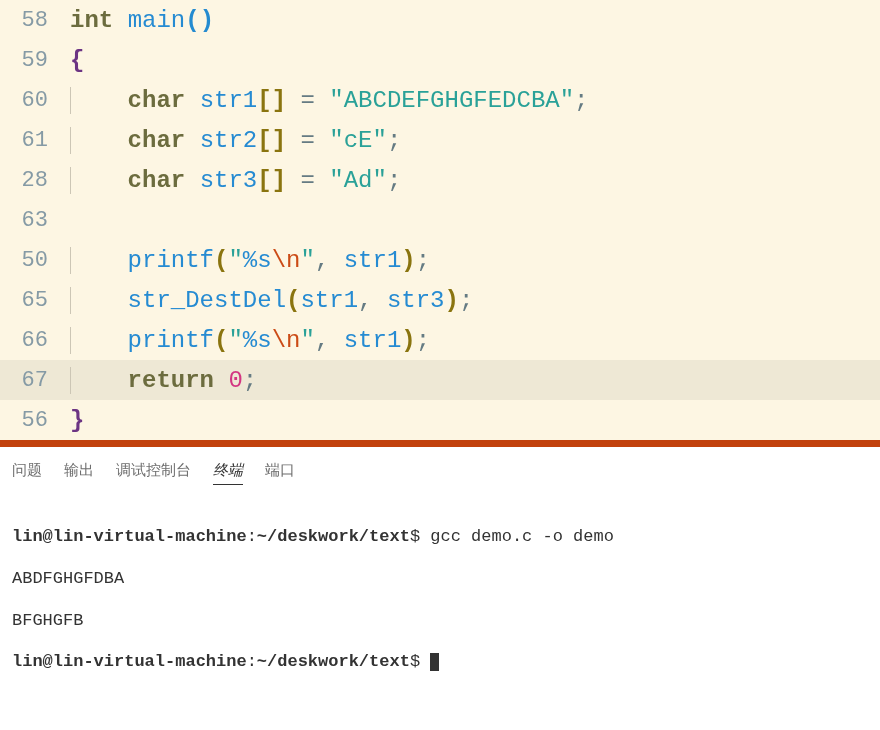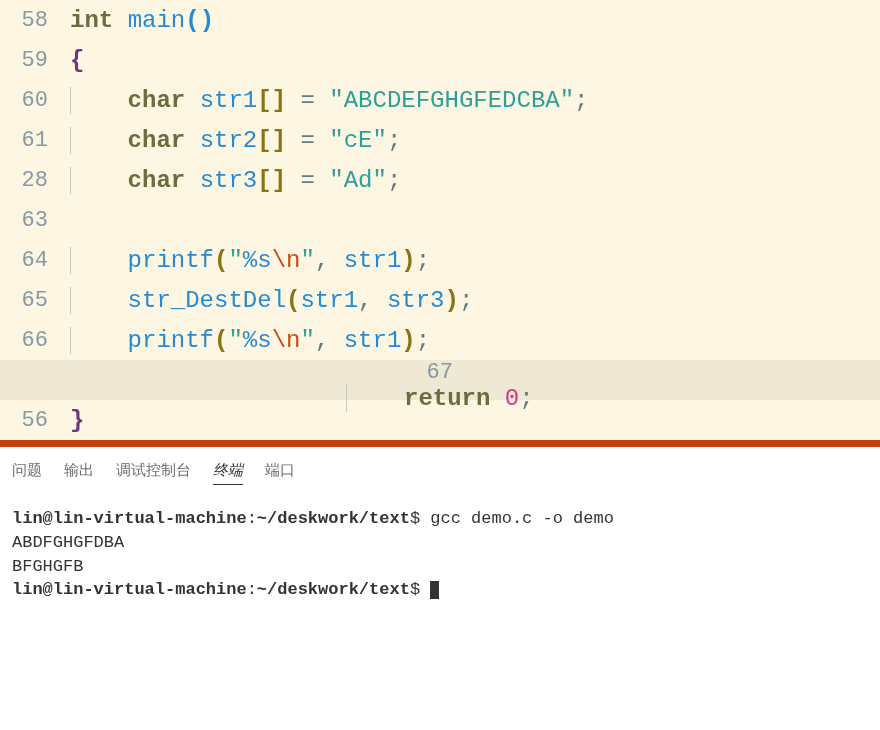--- a/index.html
+++ b/index.html
@@ -17,21 +17,20 @@
       flex: 0 0 auto;
     }
     .line {
       display: flex;
       align-items: center;
       height: 40px;
       font-size: 24px;
     }
     .line.highlight {
       background: #eee8d5;
-      flex-direction: column;
     }
     .gutter {
       width: 70px;
       text-align: right;
       padding-right: 22px;
       color: #859aa5;
       font-size: 22px;
       flex-shrink: 0;
     }
     .code {
@@ -77,21 +76,21 @@
       border-bottom: 1px solid #333;
       font-style: italic;
     }
     .terminal {
       padding: 8px 12px;
       font-family: Consolas, "Courier New", monospace;
       font-size: 17px;
       color: #333;
       line-height: 1.4;
     }
-    .tline { white-space: pre; }
+    .tline { white-space: pre; margin-top: 18px; }
     .prompt-user { font-weight: bold; color: #333; }
     .prompt-path { font-weight: bold; color: #333; }
     .cursor {
       display: inline-block;
       width: 9px;
       height: 18px;
       background: #333;
       vertical-align: text-bottom;
     }
   </style>
@@ -116,21 +115,21 @@
       <div class="code"><span class="indent-guide"></span><span>    </span><span class="kw">char</span><span class="norm"> </span><span class="fn">str2</span><span class="br2">[</span><span class="br2">]</span><span class="norm"> </span><span class="norm">=</span><span class="norm"> </span><span class="str">"cE"</span><span class="norm">;</span></div>
     </div>
     <div class="line">
       <div class="gutter">28</div>
       <div class="code"><span class="indent-guide"></span><span>    </span><span class="kw">char</span><span class="norm"> </span><span class="fn">str3</span><span class="br2">[</span><span class="br2">]</span><span class="norm"> </span><span class="norm">=</span><span class="norm"> </span><span class="str">"Ad"</span><span class="norm">;</span></div>
     </div>
     <div class="line">
       <div class="gutter">63</div>
     </div>
     <div class="line">
-      <div class="gutter">64</div>
+      <div class="gutter">50</div>
       <div class="code"><span class="indent-guide"></span><span>    </span><span class="fn">printf</span><span class="br2">(</span><span class="str">"</span><span class="fn">%s</span><span class="esc">\n</span><span class="str">"</span><span class="norm">,</span><span class="norm"> </span><span class="fn">str1</span><span class="br2">)</span><span class="norm">;</span></div>
     </div>
     <div class="line">
       <div class="gutter">65</div>
       <div class="code"><span class="indent-guide"></span><span>    </span><span class="fn">str_DestDel</span><span class="br2">(</span><span class="fn">str1</span><span class="norm">,</span><span class="norm"> </span><span class="fn">str3</span><span class="br2">)</span><span class="norm">;</span></div>
     </div>
     <div class="line">
       <div class="gutter">66</div>
       <div class="code"><span class="indent-guide"></span><span>    </span><span class="fn">printf</span><span class="br2">(</span><span class="str">"</span><span class="fn">%s</span><span class="esc">\n</span><span class="str">"</span><span class="norm">,</span><span class="norm"> </span><span class="fn">str1</span><span class="br2">)</span><span class="norm">;</span></div>
     </div>

